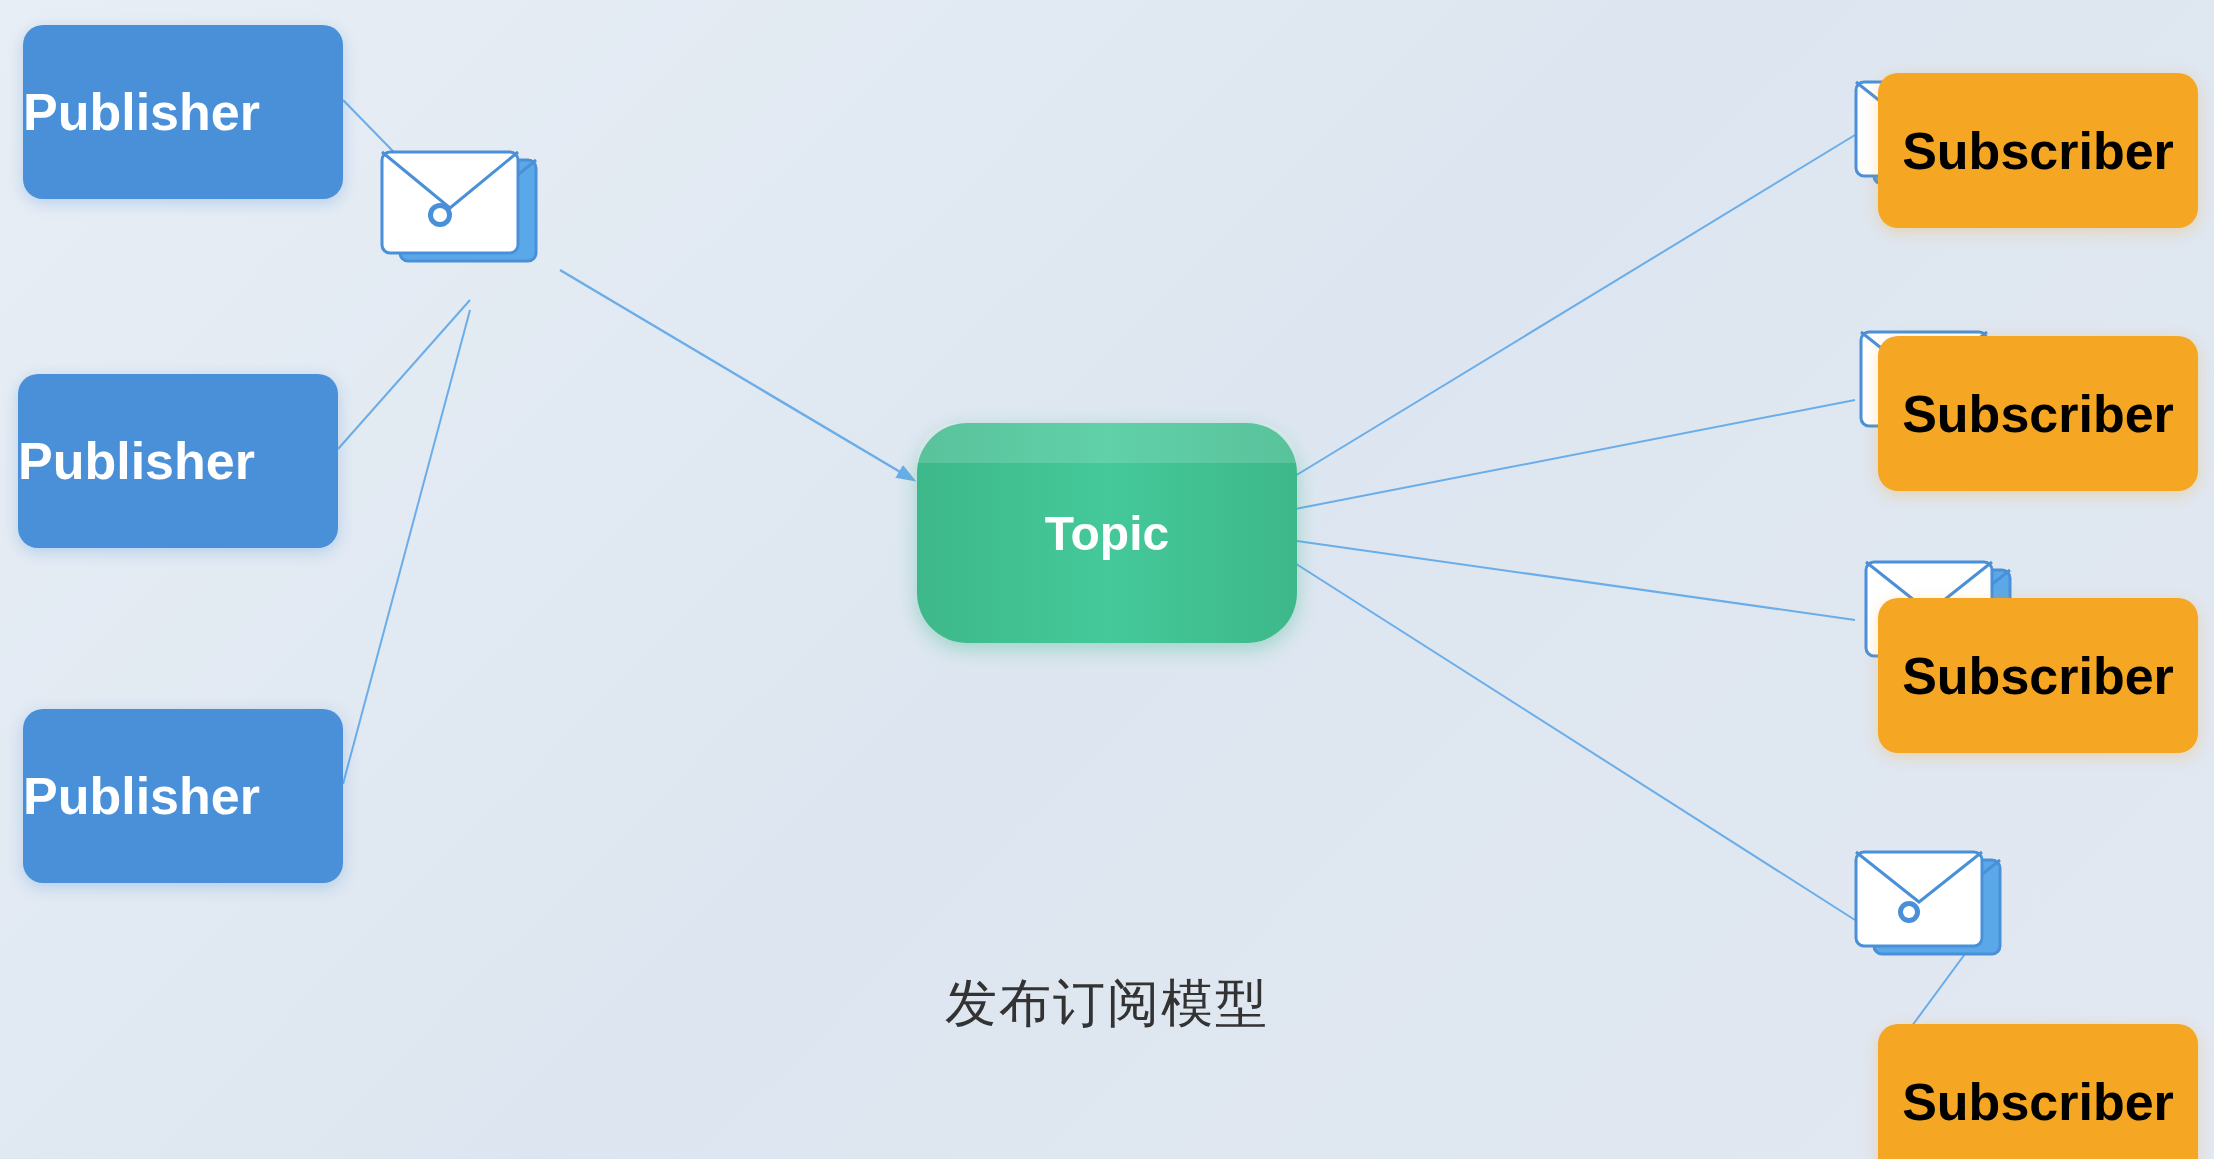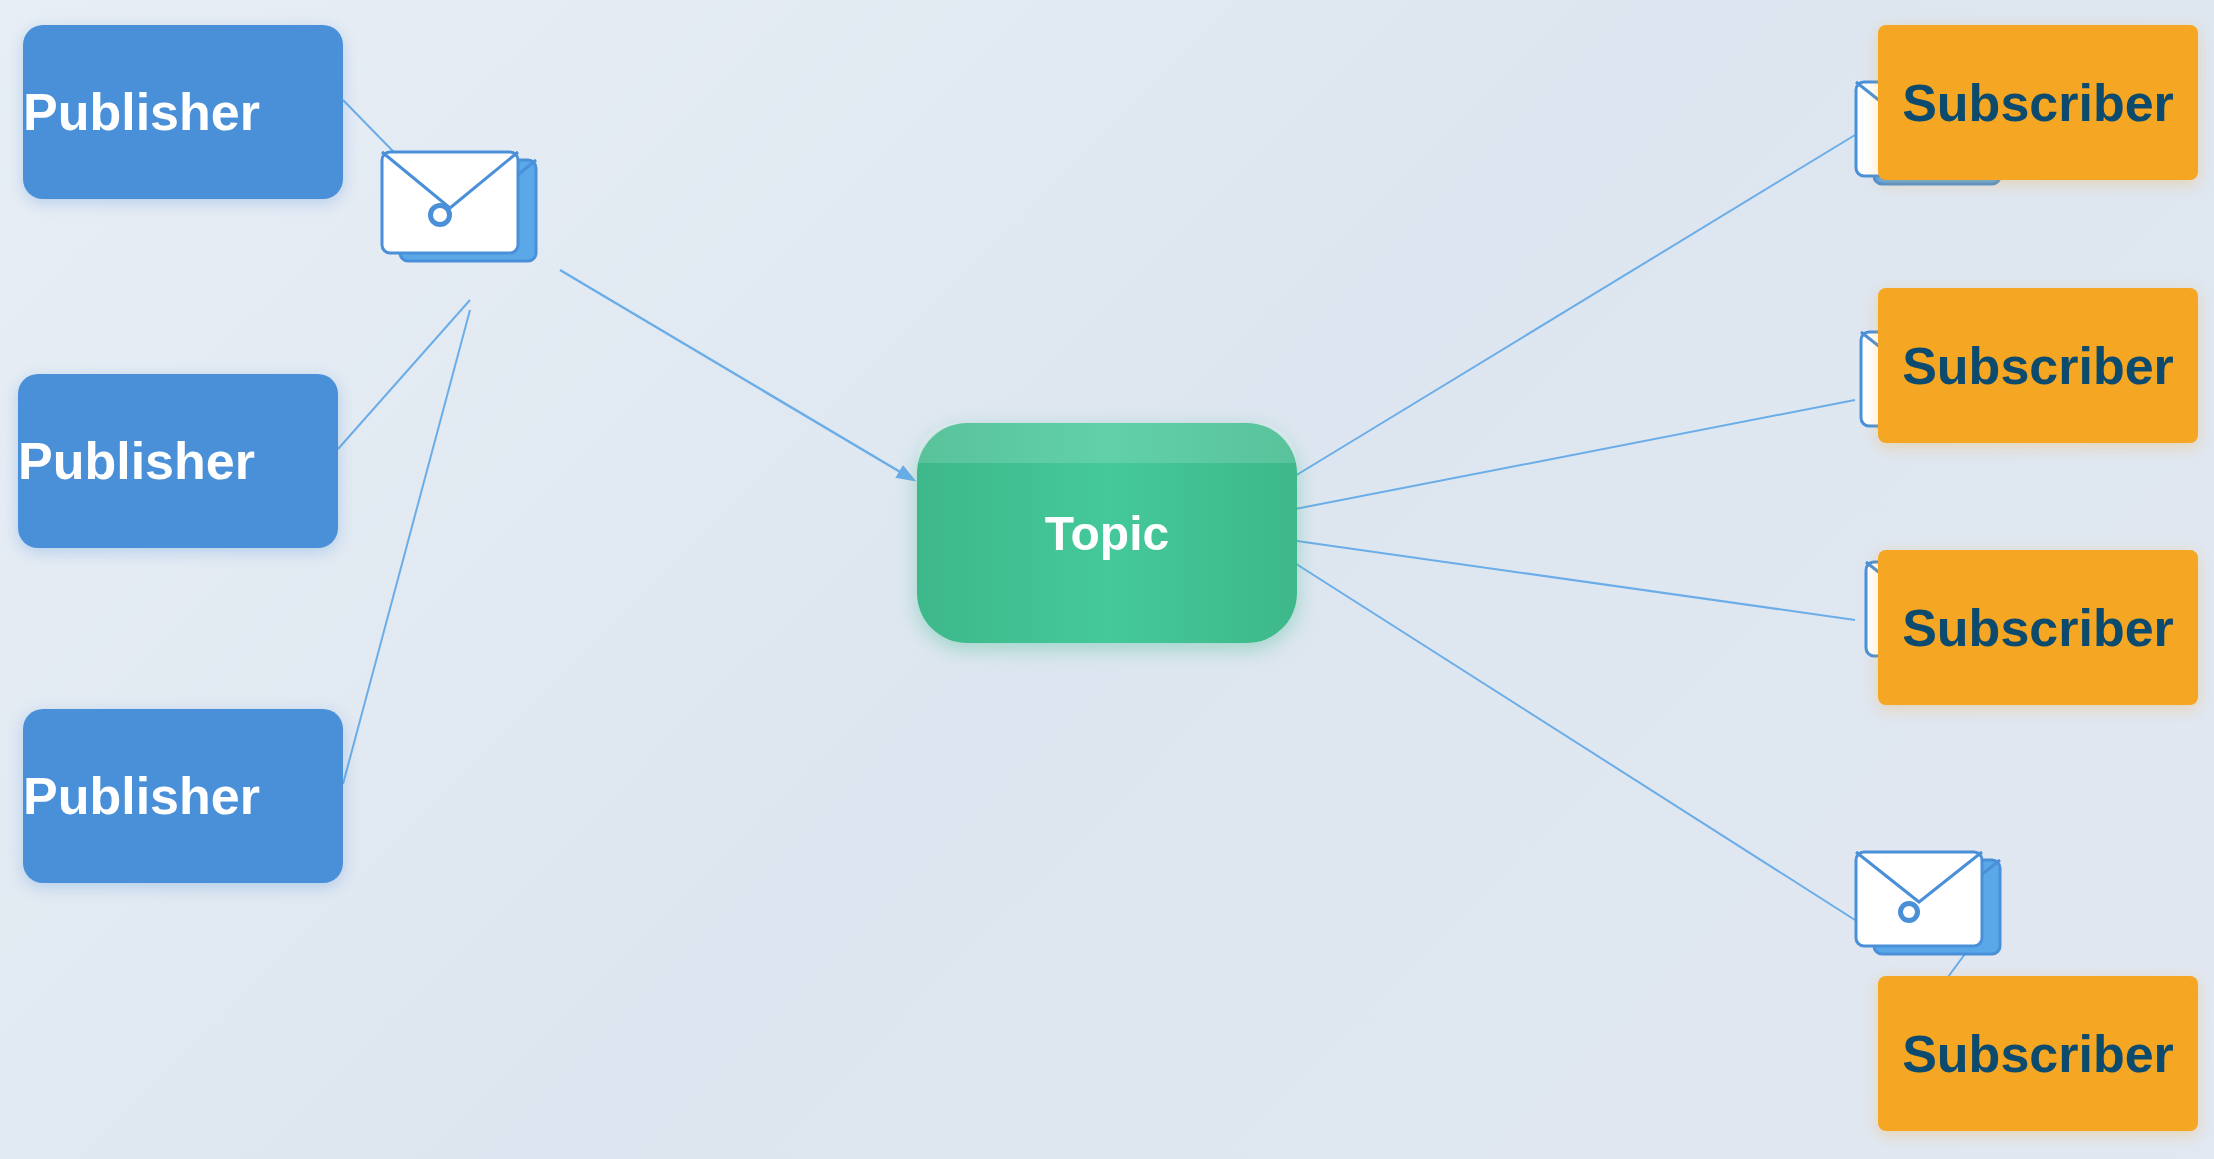--- a/index.html
+++ b/index.html
@@ -44,30 +44,31 @@
     }
 
     .publisher-1 { top: 25px; left: 23px; }
     .publisher-2 { top: 374px; left: 18px; }
     .publisher-3 { top: 709px; left: 23px; }
 
     
     .subscriber-box {
       position: absolute;
       background: #f5a623;
-      border-radius: 8px;
+      border-radius: 20px;
       width: 320px;
       height: 155px;
       display: flex;
       align-items: center;
       justify-content: center;
-      color: #0c4a6e;
+      color: #000000;
       font-size: 52px;
       font-weight: 600;
       box-shadow: 0 4px 15px rgba(245, 166, 35, 0.3);
+      margin-top: 48px;
     }
 
     .subscriber-1 { top: 25px; right: 16px; }
     .subscriber-2 { top: 288px; right: 16px; }
     .subscriber-3 { top: 550px; right: 16px; }
     .subscriber-4 { top: 976px; right: 16px; }
 
     
     .topic-container {
       position: absolute;
@@ -284,14 +285,15 @@
   <div class="subscriber-box subscriber-2">
     <span>Subscriber</span>
   </div>
   <div class="subscriber-box subscriber-3">
     <span>Subscriber</span>
   </div>
   <div class="subscriber-box subscriber-4">
     <span>Subscriber</span>
   </div>
 
+  <div class="subtitle">发布订阅模型</div>
 
 </div>
 
 </body></html>

